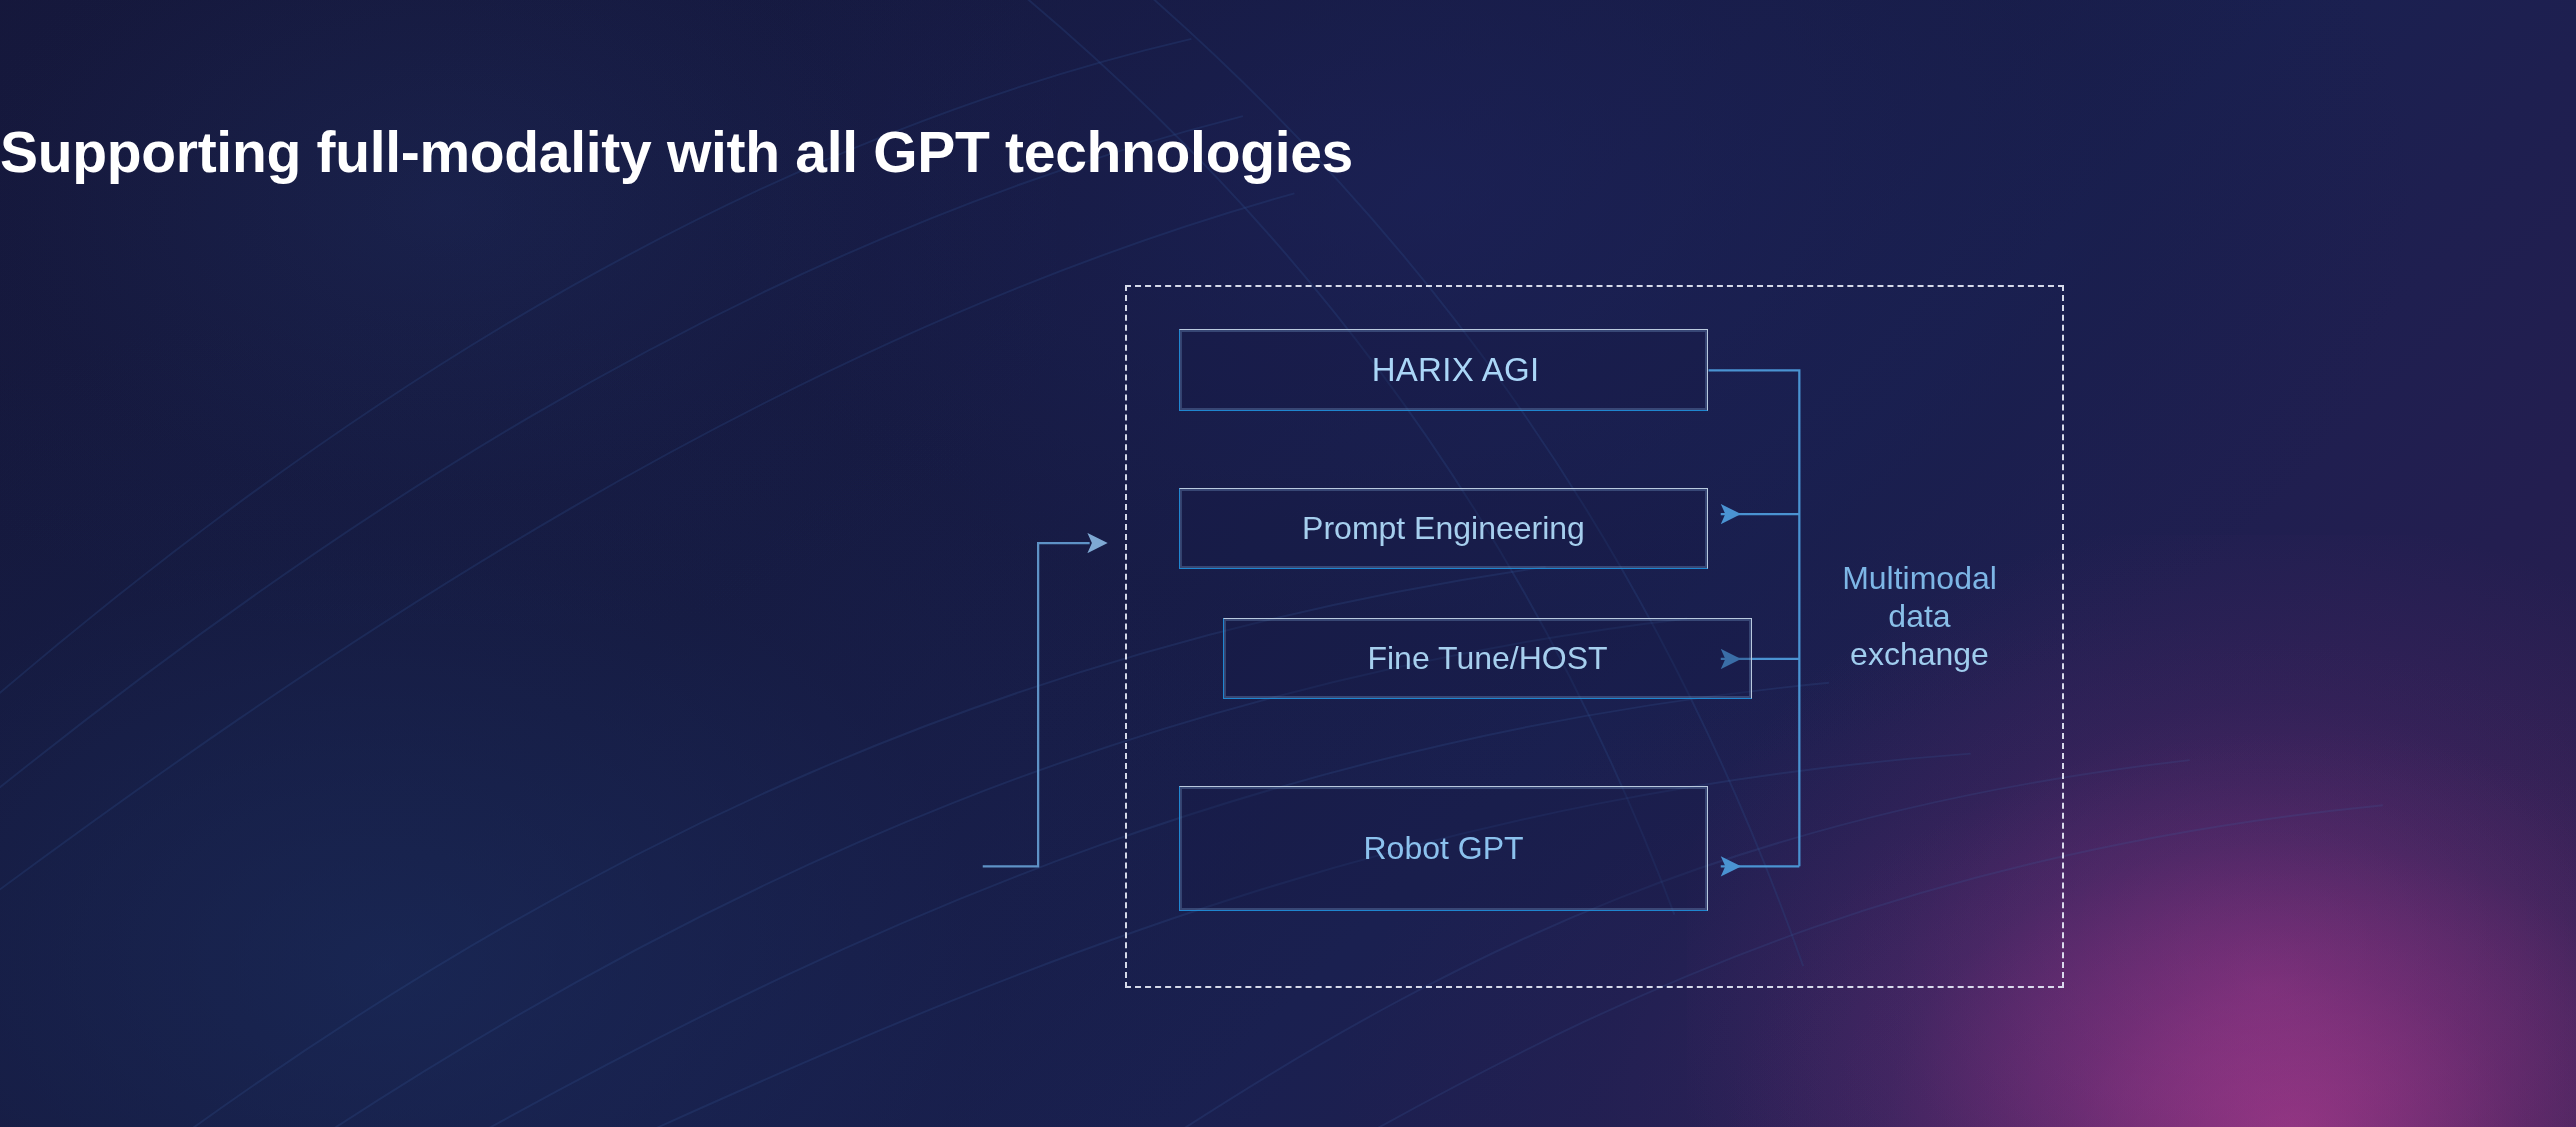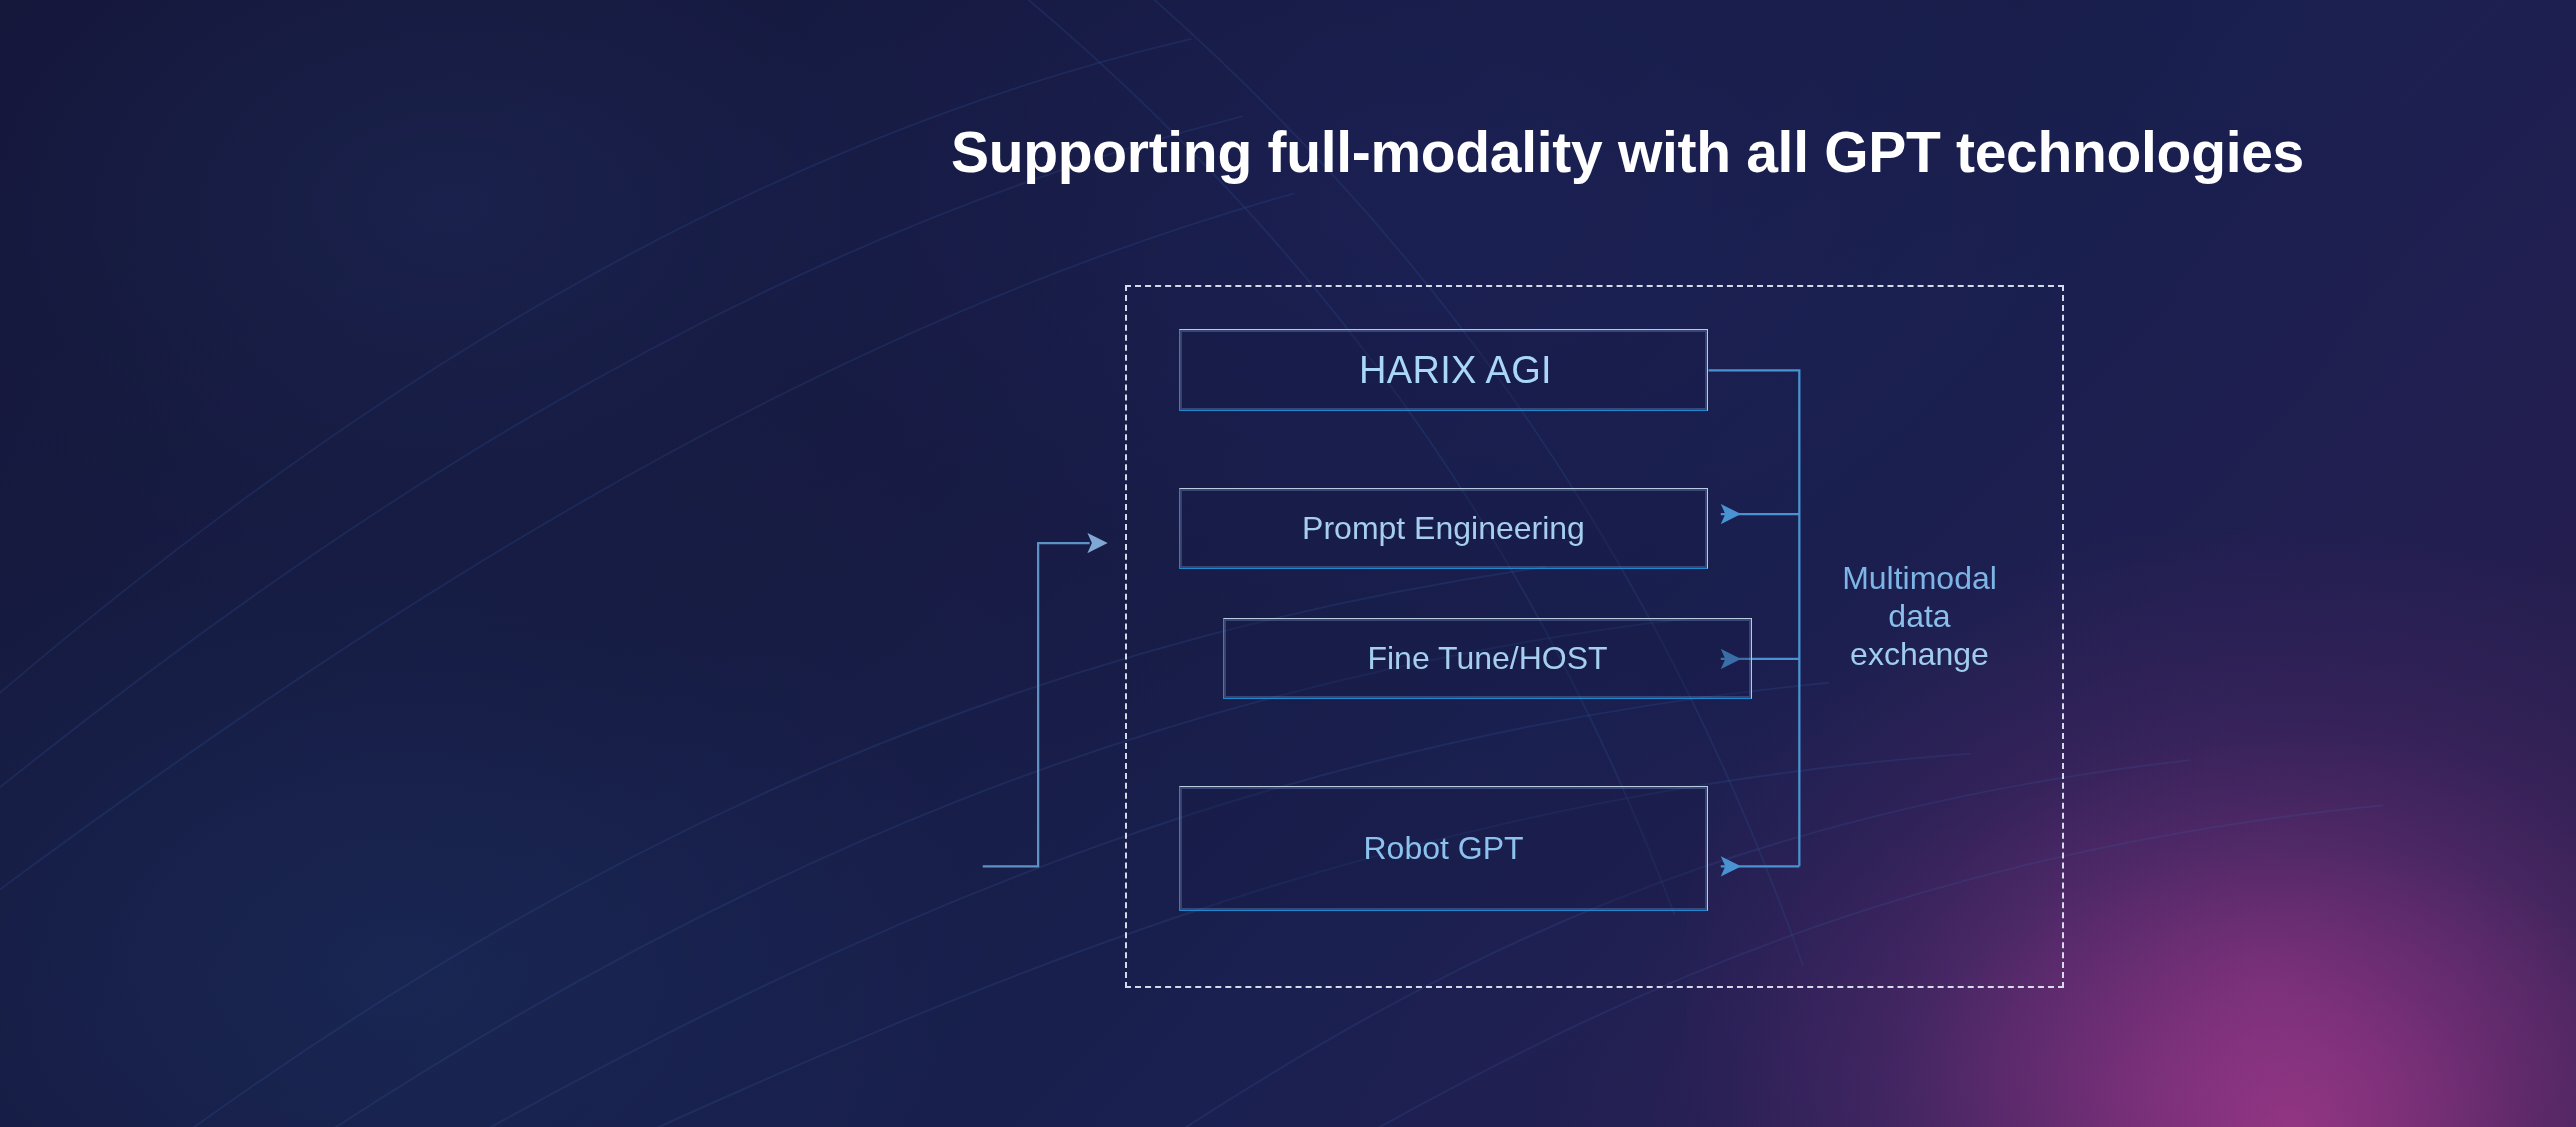--- a/index.html
+++ b/index.html
@@ -30,21 +30,21 @@
   }
   .glow-br {
     position:absolute; right:-270px; bottom:-309px; width:1159px; height:902px;
     background:radial-gradient(ellipse at center, rgba(214,70,168,0.30) 0%, rgba(150,54,136,0.13) 45%, rgba(0,0,0,0) 74%);
     pointer-events:none;
   }
 
   
   #title {
     position:absolute; left:0; top:119px; width:2304px;
-    text-align:right;
+    text-align:left;
     color:#ffffff;
     font-size:57px;
     font-weight:bold;
     letter-spacing:-0.3px;
     font-family:"Liberation Sans", sans-serif;
     font-stretch:condensed;
     white-space:nowrap;
   }
 
   
@@ -72,21 +72,21 @@
   .node-box .lbl { display:block; width:100%; }
 
   #box-harix  { left:1179px; top:329px;  width:529px; height:82px; }
   #box-prompt { left:1179px; top:488px;  width:529px; height:81px; }
   #box-finetune { left:1179px; top:618px; width:529px; height:81px;margin-left:44px; }
   #box-robot  { left:1179px; top:786px; width:529px; height:125px; }
   #box-thirdparty { left:559px; top:792px; width:424px; height:131px;
     border-left:1.9px solid #1f86d0; border-bottom:1.9px solid #1f86d0;
     border-top:1.9px solid #c1cfe2; border-right:1.9px solid #c1cfe2; }
 
-  .txt-harix    { font-size:38px; color:#aad6f7; letter-spacing:0.3px;padding-left:24px; }
+  .txt-harix    { font-size:33px; color:#aad6f7; letter-spacing:0.3px;padding-left:24px; }
   .txt-prompt   { font-size:32px; color:#a6cfee; }
   .txt-finetune { font-size:32px; color:#a6cfee; }
   .txt-robot    { font-size:32px; color:#8cc2ee; }
   .txt-third-1  { font-size:31px; color:#bcdcf5; }
   .txt-third-2  { font-size:31px; color:#59a4e0; }
 
   
   #multimodal-label {
     position:absolute;
     left:1797px; top:560px; width:245px;

